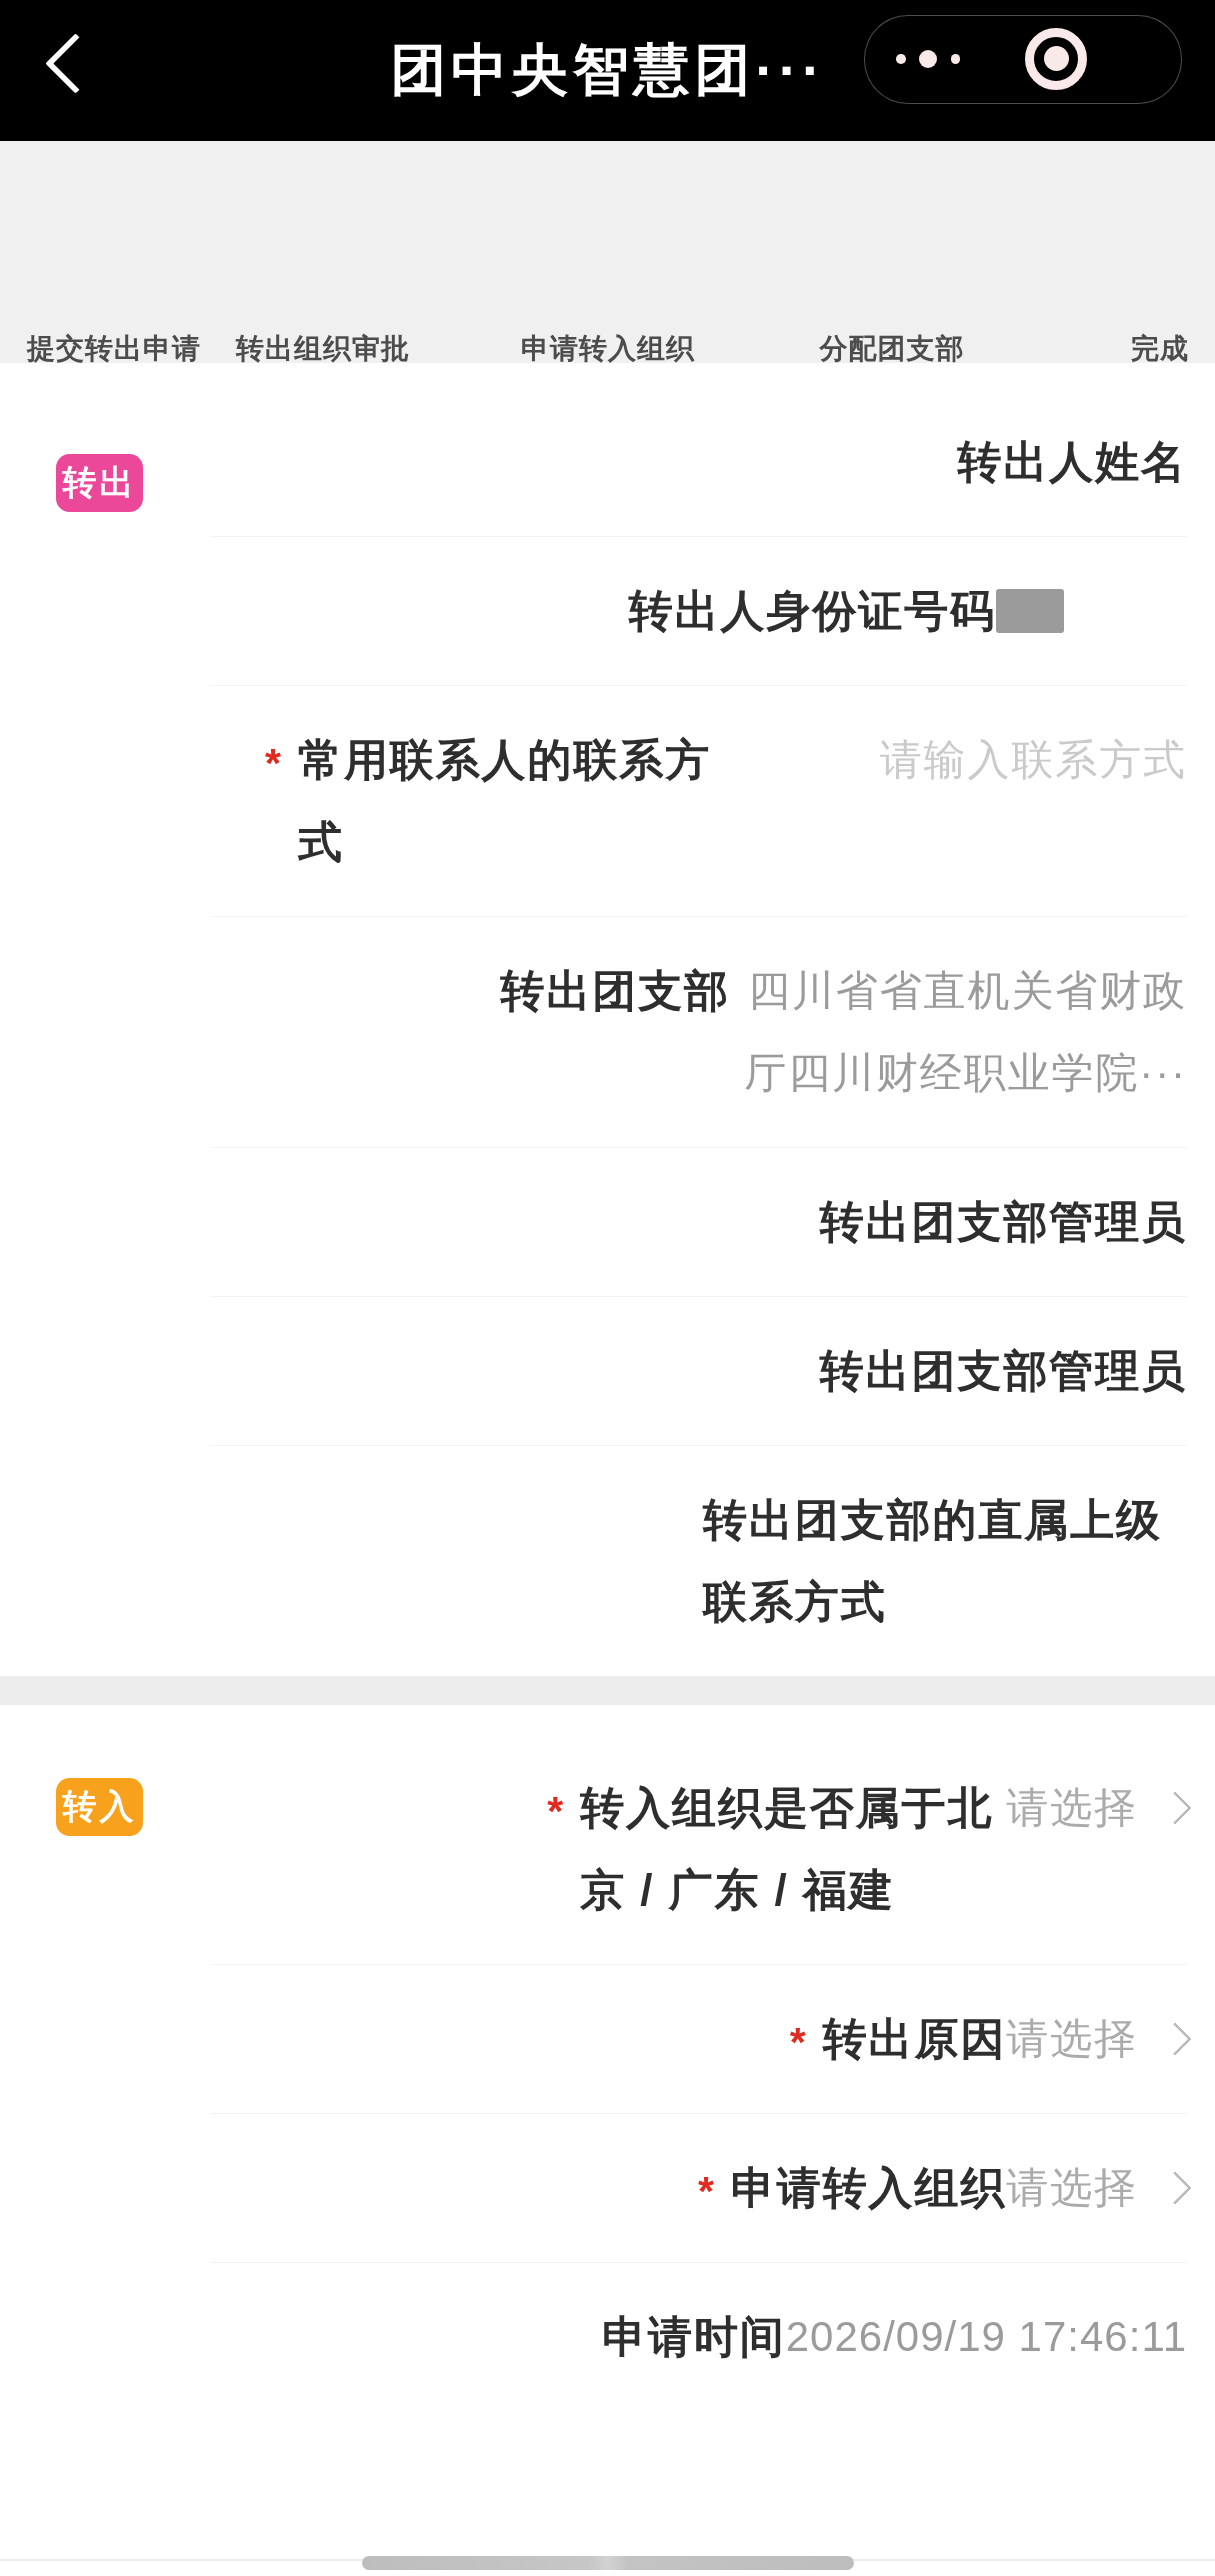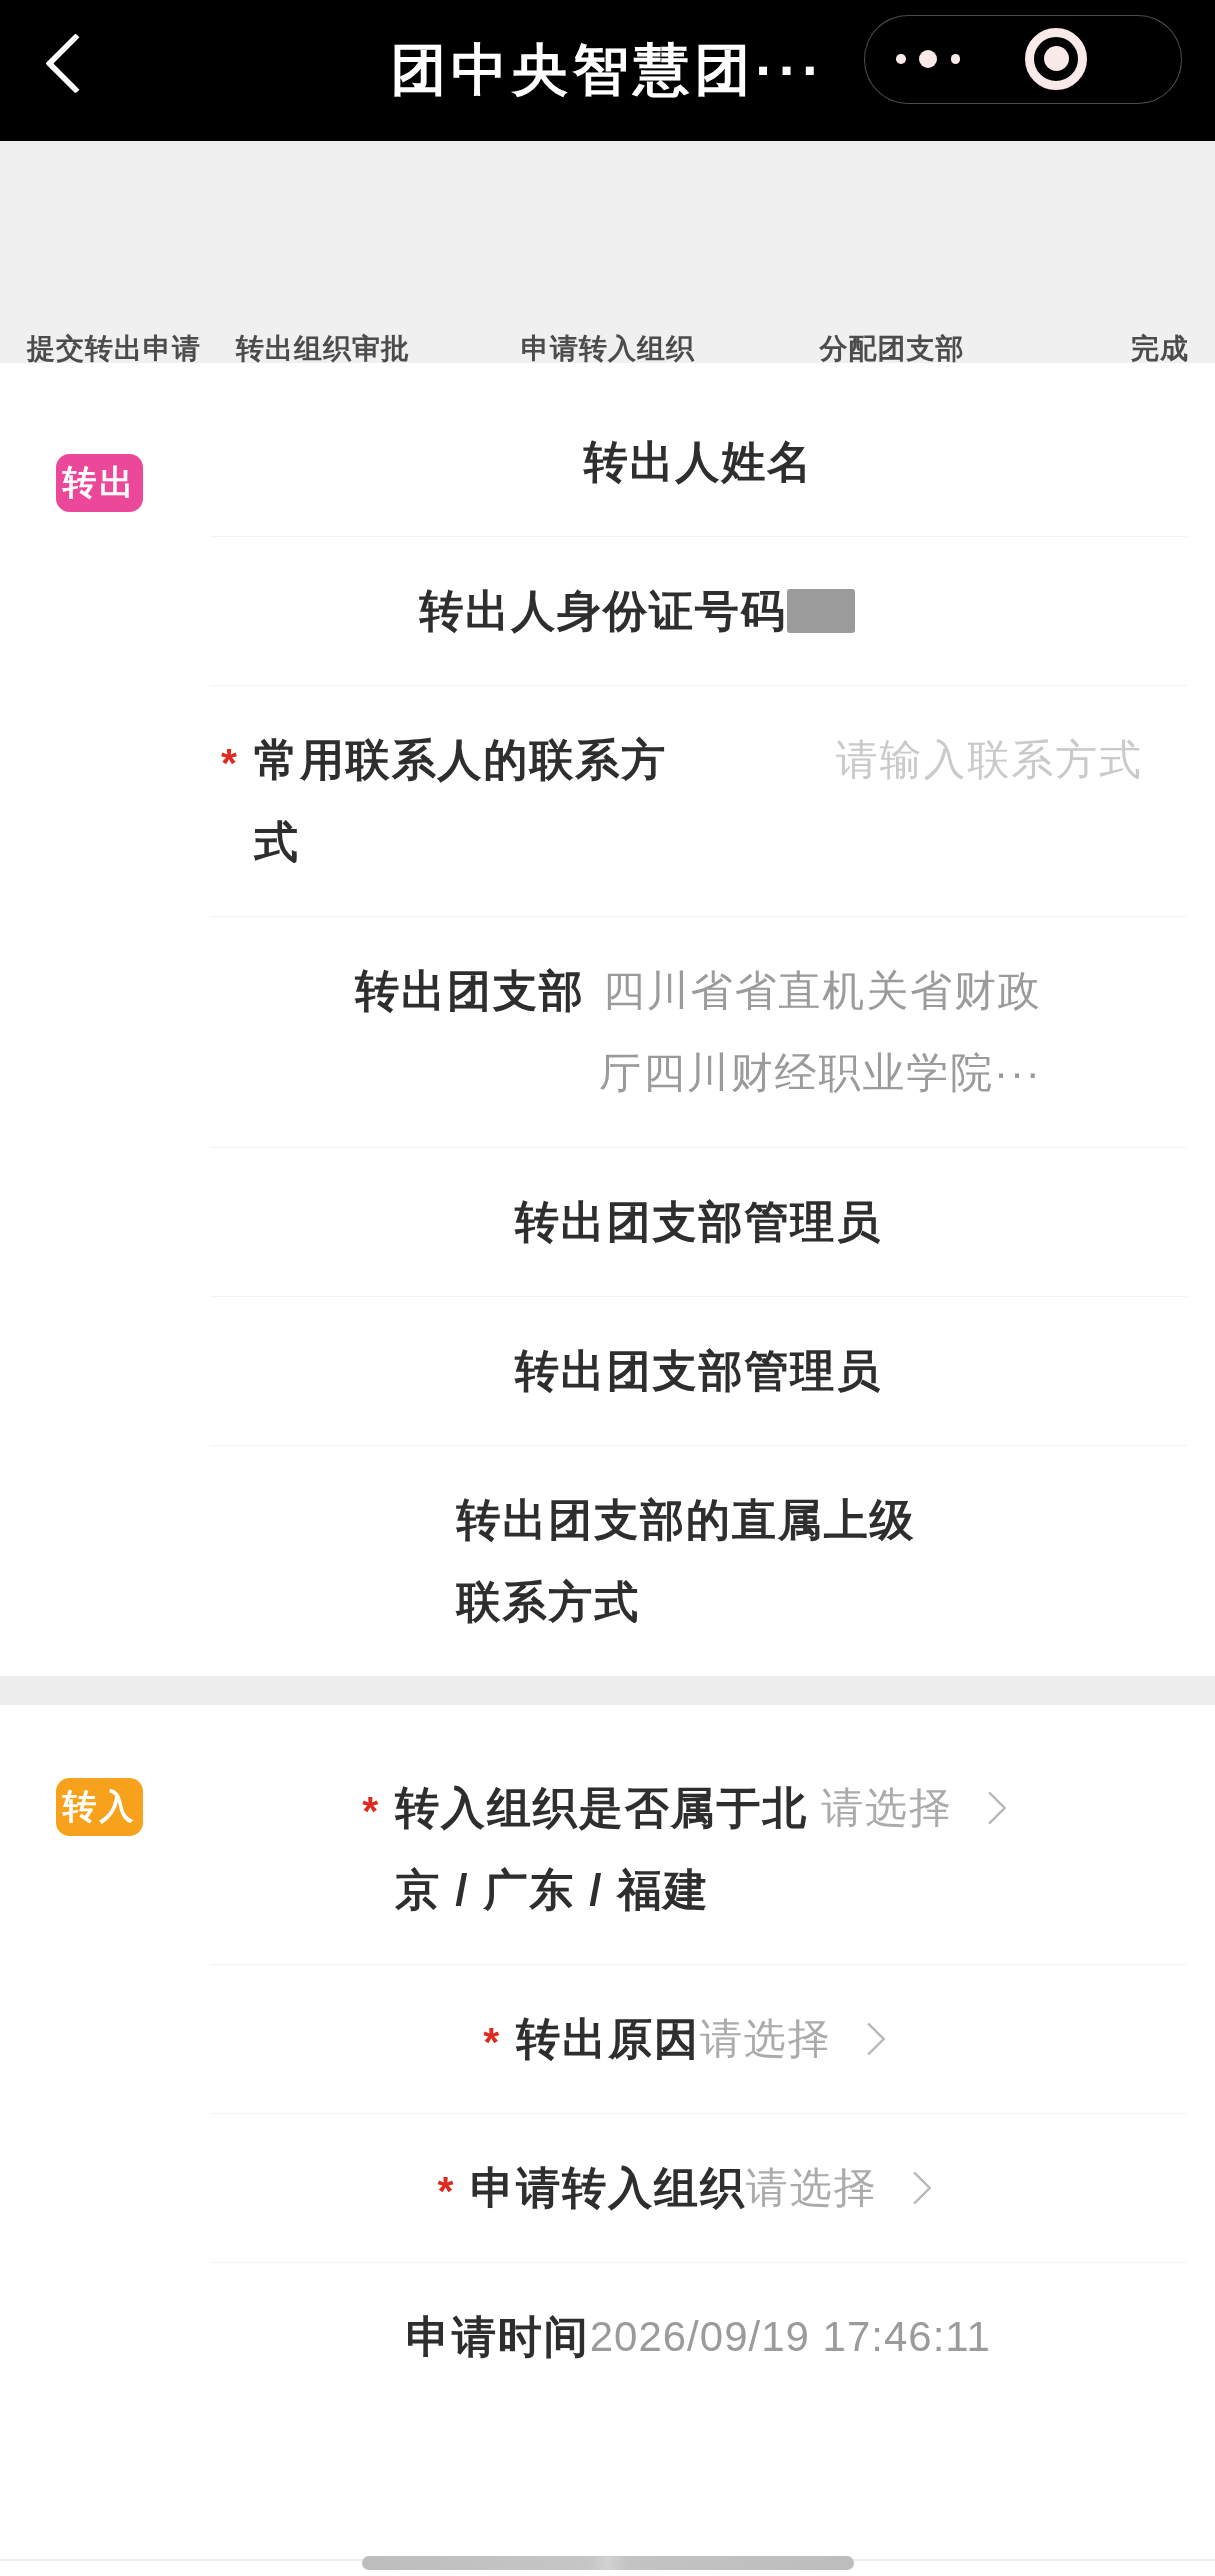--- a/index.html
+++ b/index.html
@@ -34,21 +34,21 @@
   .sdot{position:absolute;top:264px;width:21px;height:21px;border-radius:50%;background:#9d9d9d;transform:translateX(-50%);}
   .d2{left:323px;} .d3{left:608px;} .d4{left:892px;} .d5{left:1178px;}
 
   
   .card{position:relative;background:#ffffff;padding-left:210px;padding-right:29px;}
   .card.out{padding-top:25px;} .card.in{padding-top:29px;}
   .badge{position:absolute;left:56px;width:87px;height:58px;border-radius:13.5px;display:flex;align-items:center;
          justify-content:center;color:#fff;font-size:34px;font-weight:700;letter-spacing:2.9px;}
   .badge.bout{top:71px;background:#ec4899;margin-top:20px;}
   .badge.bin{top:73px;background:#f7a11c;}
-  .frow{display:flex;justify-content:center;align-items:center;padding:33px 0;
+  .frow{display:flex;justify-content:flex-end;align-items:center;padding:33px 0;
         border-bottom:1.9px solid #f3f3f3;position:relative;}
   .frow:last-child{border-bottom:none;}
   .frow.top{align-items:flex-start;}
   .flabel{position:relative;font-size:44px;font-weight:700;color:#2e2e2e;letter-spacing:1.9px;
           line-height:82px;word-break:break-all;}
   .nowrap{white-space:nowrap;}
   .w440{width:426px;} .w500{width:484px;}
   .req{position:absolute;left:-33px;top:2.9px;color:#e02a20;font-size:41px;font-weight:700;}
   .rvalue{width:457px;text-align:right;font-size:42px;color:#9b9b9b;letter-spacing:1.9px;line-height:82px;word-break:break-all;}
   .rinput{width:463px;height:82px;border:none;outline:none;background:transparent;text-align:right;

